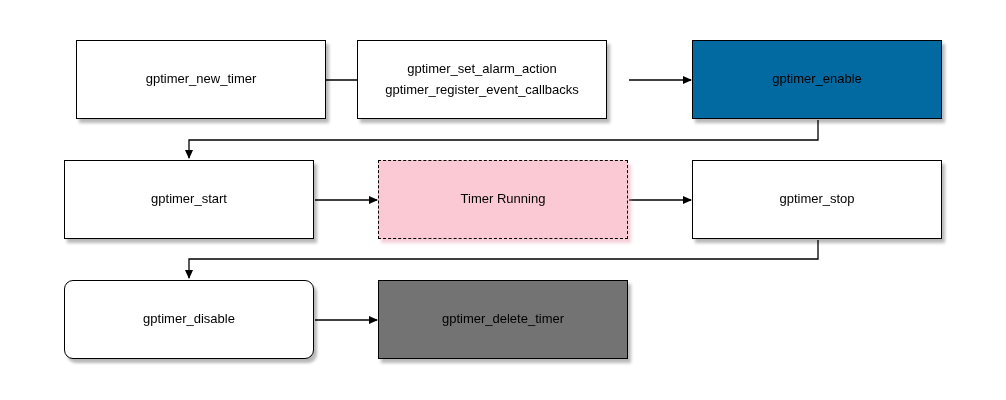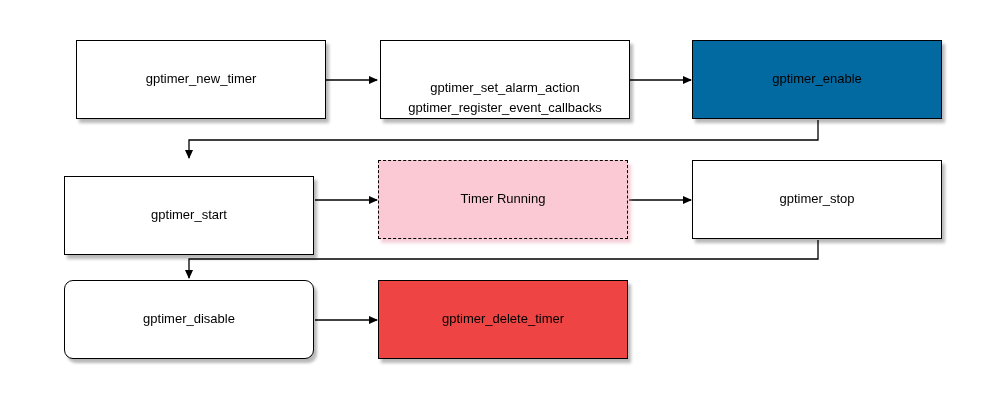--- a/index.html
+++ b/index.html
@@ -35,23 +35,23 @@
     color: #000000;
     line-height: 1.55;
     white-space: pre-line;
   }
   .node.highlight {
     border: 1.6px dashed #000000;
     box-shadow: 3px 4px 3px rgba(233,150,170,0.45);
   }
   
   .pos-r1c1 { left: 76px;  top: 40px;  }
-  .pos-r1c2 { left: 380px; top: 40px; align-items: flex-end;  }
+  .pos-r1c2 { left: 357px; top: 40px;  }
   .pos-r1c3 { left: 692px; top: 40px;  }
-  .pos-r2c1 { left: 64px;  top: 176px; align-items: center; }
+  .pos-r2c1 { left: 64px;  top: 160px; align-items: center; }
   .pos-r2c2 { left: 378px; top: 160px; }
   .pos-r2c3 { left: 692px; top: 160px; }
   .pos-r3c1 { left: 64px;  top: 280px; border-radius: 9px; }
   .pos-r3c2 { left: 378px; top: 280px; }
 </style>
 </head>
 <body>
 
 <div class="canvas">
 
@@ -99,17 +99,17 @@
   </div>
 
   <div class="node pos-r2c3" style="background: rgb(255, 255, 255);">
     <span class="label">gptimer_stop</span>
   </div>
 
   <div class="node pos-r3c1" style="background: rgb(255, 255, 255);">
     <span class="label">gptimer_disable</span>
   </div>
 
-  <div class="node pos-r3c2" style="background: #ef4444;">
+  <div class="node pos-r3c2" style="background: #737373;">
     <span class="label">gptimer_delete_timer</span>
   </div>
 
 </div>
 
 </body></html>

